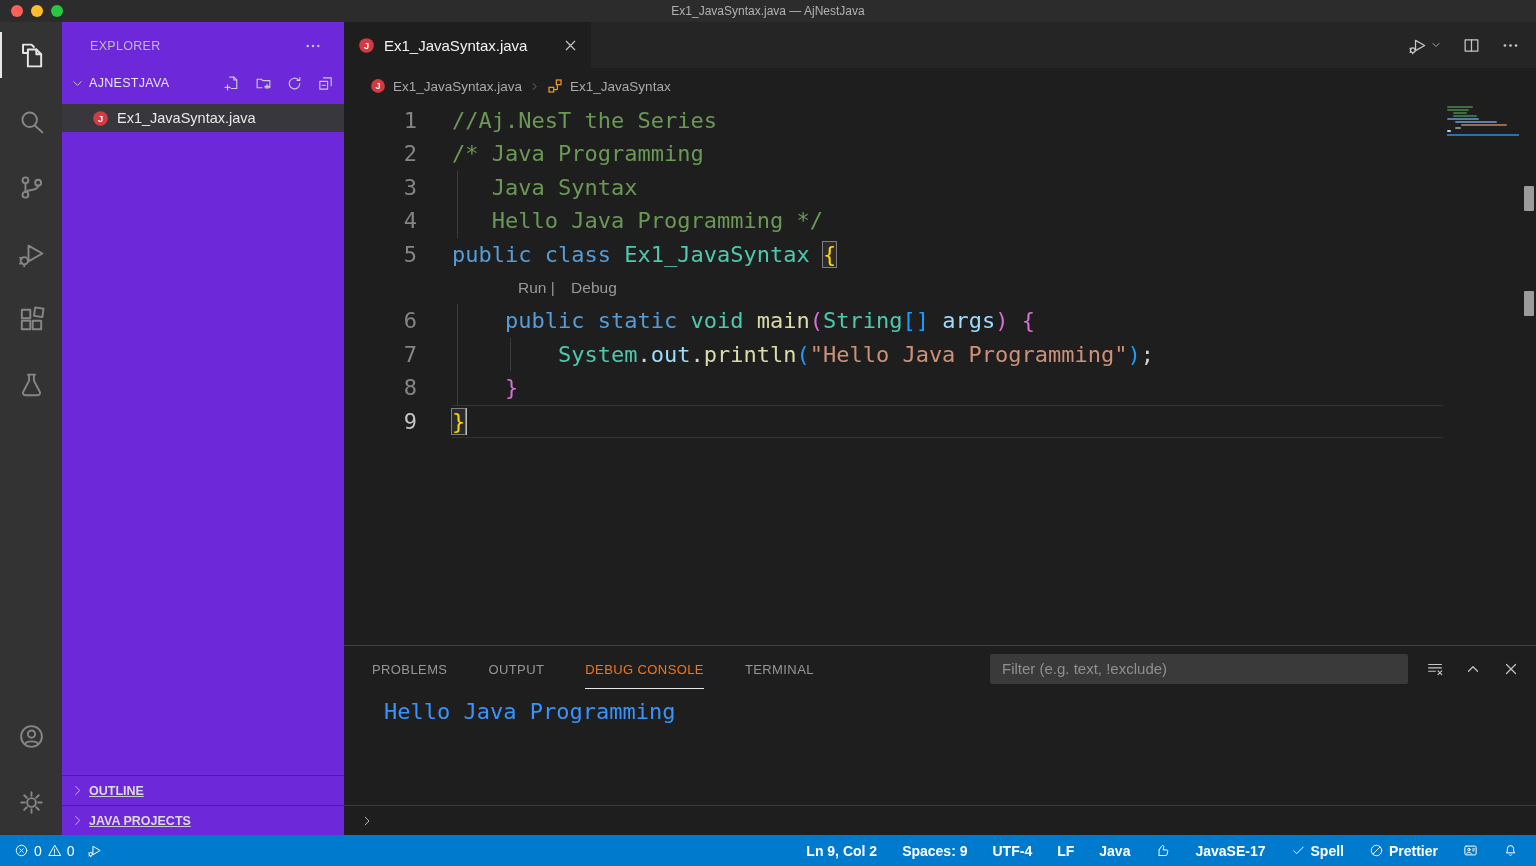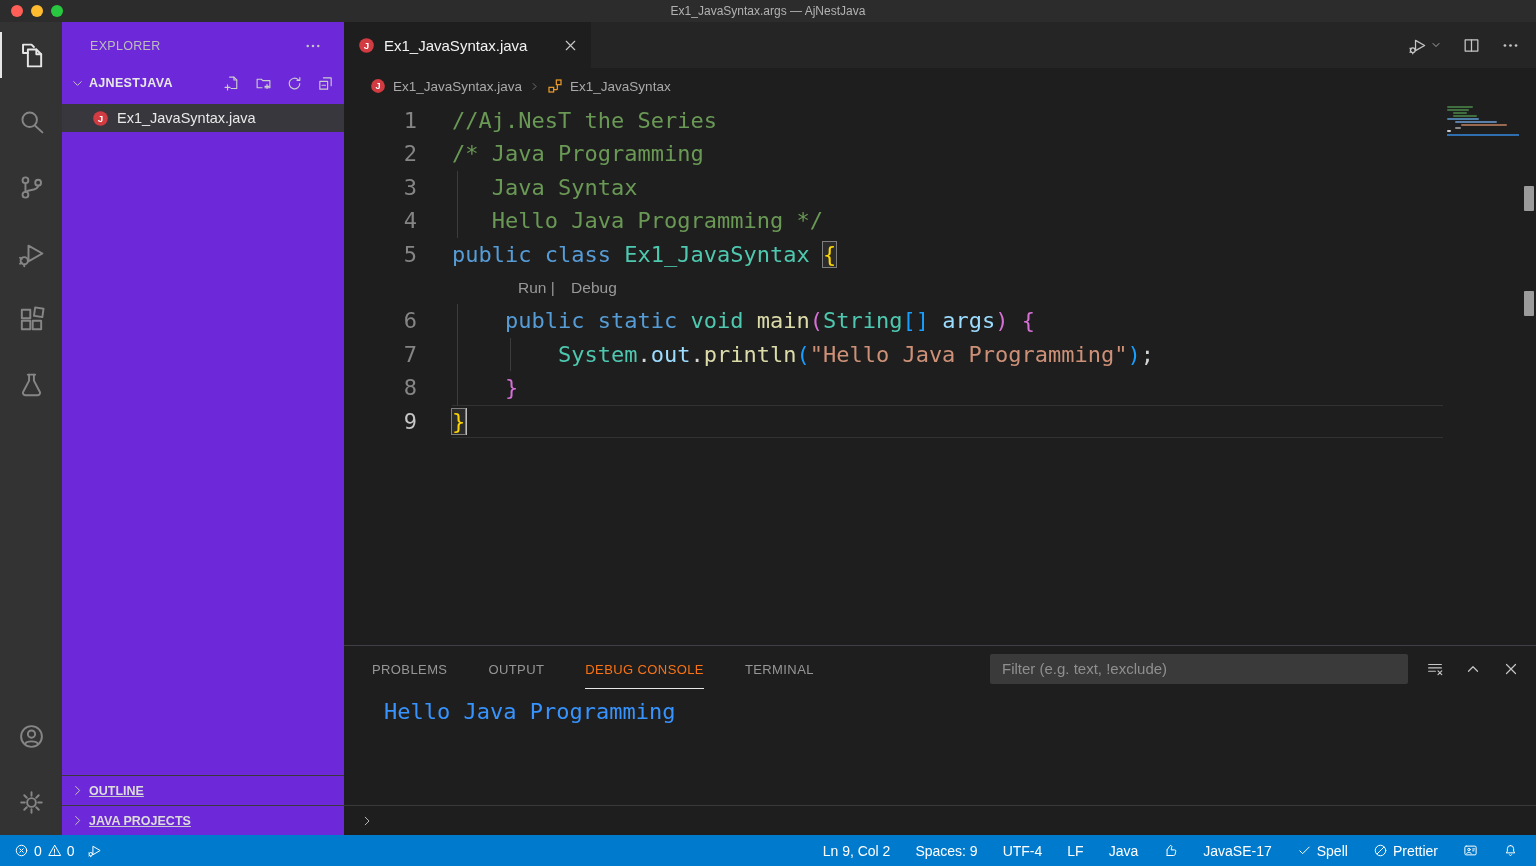--- a/index.html
+++ b/index.html
@@ -20,21 +20,21 @@
   .ab-top { flex:1; } .ab-bottom { }
   .ab-item { height:66px; display:flex; align-items:center; justify-content:center; color:#868686; position:relative; cursor:pointer; }
   .ab-item .icon { width:29px; height:29px; }
   .ab-item.active { color:#e7e7e7; }
   .ab-item.active::before { content:""; position:absolute; left:0; top:10px; bottom:10px; width:2px; background:#e7e7e7; }
 
   
   .sidebar { position:absolute; top:22px; left:62px; width:282px; bottom:31px; background:#6d28d9; }
   .sb-header { height:48px; display:flex; align-items:center; padding:0 22px 0 28px; font-size:12.5px; color:#bdbdbd; letter-spacing:.3px; }
   .sb-header .icon { margin-left:auto; width:18px; height:18px; color:#c5c5c5; cursor:pointer; }
-  .sb-section { height:34px; display:flex; align-items:center; padding:0 10px 8px 8px; font-weight:bold; font-size:12.5px; color:#e7e7e7; letter-spacing:.3px; }
+  .sb-section { height:34px; display:flex; align-items:center; padding:0 10px 8px 8px; font-weight:normal; font-size:12.5px; color:#e7e7e7; letter-spacing:.3px; }
   .sb-section .sm { width:15px; height:15px; margin-right:4px; color:#c5c5c5; }
   .sb-actions { margin-left:auto; display:flex; gap:14px; }
   .sb-actions .icon { width:17px; height:17px; color:#cccccc; cursor:pointer; }
   .file-row { height:28px; background:#37373d; display:flex; align-items:center; padding-left:30px; gap:8px; color:#e9e9e9; font-size:14.5px; cursor:pointer; }
   .file-row .icon { width:17px; height:17px; }
   .sb-bottom { position:absolute; bottom:0; left:0; right:0;text-decoration:underline; }
   .sb-bottom-row { height:30px; border-top:1px solid #3a3a3a; display:flex; align-items:center; padding-left:8px; gap:4px; font-weight:bold; font-size:12.5px; color:#dcdcdc; cursor:pointer; }
   .sb-bottom-row .sm { width:15px; height:15px; color:#c5c5c5; }
 
   
@@ -84,32 +84,32 @@
   .panel-actions { display:flex; gap:20px; margin-left:18px; color:#c5c5c5; }
   .panel-actions .icon { width:18px; height:18px; cursor:pointer; }
   .panel-body { flex:1; padding:8px 4px 0 40px; font-family:"DejaVu Sans Mono",monospace; font-size:22px; }
   .panel-input { height:30px; flex:none; border-top:1px solid #3a3a3a; display:flex; align-items:center; padding-left:16px; color:#c5c5c5; cursor:text; }
   .panel-input .icon { width:14px; height:14px; }
 
   
   .statusbar { position:absolute; left:0; right:0; bottom:0; height:31px; background:#007acc; color:#ffffff; display:flex; align-items:center; font-size:14px; padding:0 12px 0 8px; }
   .status-item { display:inline-flex; align-items:center; gap:5px; padding:0 6px; height:100%; cursor:pointer; white-space:nowrap; }
   .statusbar .icon { width:15px; height:15px; }
-  .sb-left { display:flex; } .sb-right { margin-left:auto; display:flex; gap:13px; }
+  .sb-left { display:flex; } .sb-right { margin-left:auto; display:flex; gap:13px;font-weight:bold; }
 </style>
 <style>.tok-comment{color:#6A9955}.tok-keyword{color:#569CD6}.tok-type{color:#4EC9B0}.tok-function{color:#DCDCAA}.tok-variable{color:#9CDCFE}.tok-string{color:#CE9178}.tok-plain{color:#D4D4D4}.tok-bracket1{color:#FFD700}.tok-bracket2{color:#D670D6}.tok-bracket3{color:#179FFF}</style></head>
 <body>
 
 <div class="titlebar" data-interactable="false">
   <div class="traffic" data-interactable="false">
     <span class="tl-close" data-interactable="true"></span>
     <span class="tl-min" data-interactable="true"></span>
     <span class="tl-zoom" data-interactable="true"></span>
   </div>
-  <div data-interactable="false">Ex1_JavaSyntax.args — AjNestJava</div>
+  <div data-interactable="false">Ex1_JavaSyntax.java — AjNestJava</div>
 </div>
 
 <div class="activitybar" data-interactable="false">
   <div class="ab-top" id="ab-top">
       <div class="ab-item active" data-interactable="true">
         <span class="icon" data-interactable="false">
           <svg viewBox="0 0 24 24" fill="none" stroke="currentColor" stroke-width="1.6" stroke-linecap="round" stroke-linejoin="round">
             <path d="M9 7h7l4 4v10H9z"></path>
             <path d="M16 7v4h4"></path>
             <path d="M9 10H5V3h7l2 2"></path>

